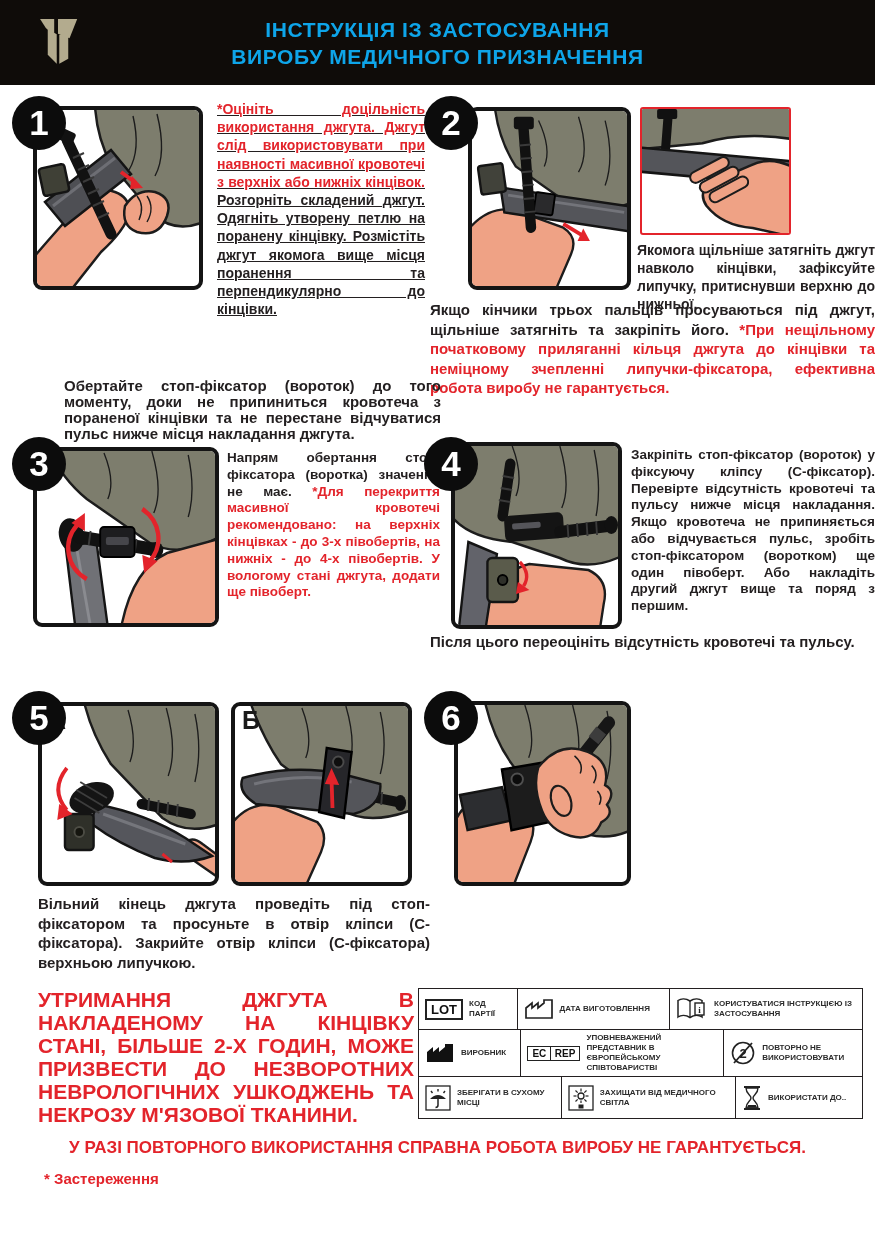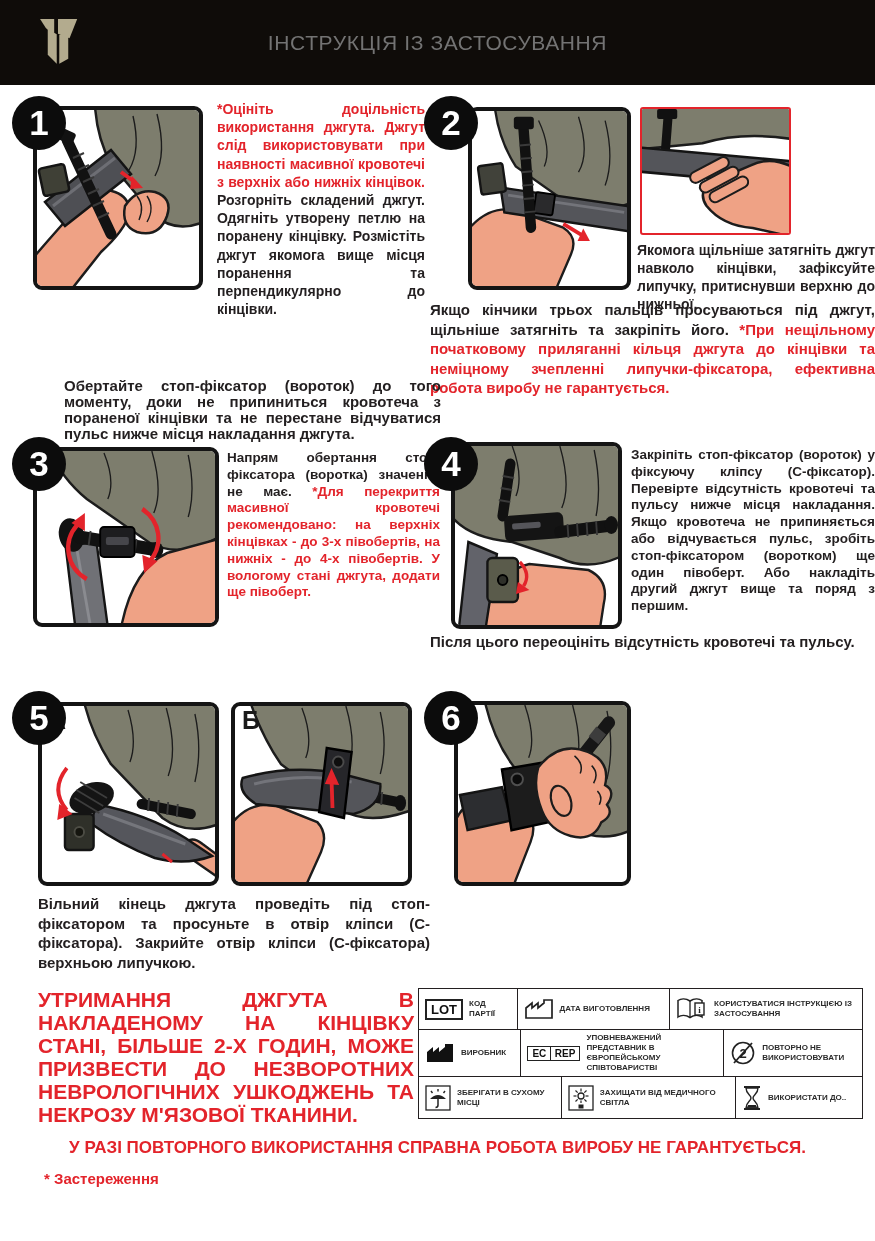--- a/index.html
+++ b/index.html
@@ -3,21 +3,21 @@
 <meta charset="utf-8">
 <style>
   * { margin:0; padding:0; box-sizing:border-box; }
   body { background:#e8e8e8; font-family:"Liberation Sans", sans-serif; }
   .page { position:relative; width:875px; height:1241px; background:#ffffff; margin:0 auto; overflow:hidden; }
 
   
   .header { position:absolute; left:0; top:0; width:875px; height:85px; background:#0f0c09;
             display:flex; align-items:center; justify-content:center; }
   .logo { position:absolute; left:26px; top:10px; width:64px; height:64px; }
-  .title { text-align:center; color:#737373; font-weight:normal; font-size:21px; line-height:27px; letter-spacing:0.6px; }
+  .title { text-align:center; color:#0ea5e9; font-weight:bold; font-size:21px; line-height:27px; letter-spacing:0.6px; }
 
   
   .badge { position:absolute; width:54px; height:54px; border-radius:50%; background:#0c0c0c; color:#fff;
            display:flex; align-items:center; justify-content:center; font-size:35px; font-weight:bold; z-index:5; }
   .frame { position:absolute; border:4px solid #141414; border-radius:9px; background:#fff; overflow:hidden; z-index:2; }
   .frame svg { width:100%; height:100%; display:block; }
   .inset { position:absolute; border:2.5px solid #e3242b; border-radius:3px; background:#fff; overflow:hidden; z-index:2; }
   .inset svg { width:100%; height:100%; display:block; }
   .txt { position:absolute; color:#231f20; font-weight:bold; text-align:justify; }
   .red { color:#e3242b; }
@@ -51,20 +51,21 @@
 
   <div class="header">
     <svg class="logo" viewBox="0 0 100 100">
       <polygon points="22,14 44,14 44,40 31,28" fill="#b3ab8e"></polygon>
       <polygon points="50,14 80,14 68,44 50,37" fill="#b3ab8e"></polygon>
       <polygon points="34,30 48,38 48,84 34,70" fill="#b3ab8e"></polygon>
       <polygon points="52,39 66,34 66,76 52,84" fill="#b3ab8e"></polygon>
     </svg>
     <div class="title">
       <div>ІНСТРУКЦІЯ ІЗ ЗАСТОСУВАННЯ</div>
+      <div>ВИРОБУ МЕДИЧНОГО ПРИЗНАЧЕННЯ</div>
     </div>
   </div>
 
   <div class="badge" style="left:12px; top:96px;">
       <span>1</span>
     </div>
   <div class="frame" style="left:33px; top:106px; width:170px; height:184px;">
     <svg viewBox="0 0 162 176" preserveAspectRatio="none">
       <path d="M58,-4 L166,-4 L166,112 Q138,124 116,104 L74,54 Q60,28 58,-4 Z" fill="#7d7d6d" stroke="#1c1c1c" stroke-width="2.5"></path>
       <path d="M96,6 Q104,40 92,60 M120,4 Q130,44 118,66" stroke="#1c1c1c" fill="none" stroke-width="1.4"></path>
@@ -74,21 +75,21 @@
       <path d="M8,92 L74,40 L94,64 L28,116 Z" fill="#4e4f54" stroke="#141414" stroke-width="2.5"></path>
       <path d="M16,96 L78,48" stroke="#6d6e74" stroke-width="3" fill="none"></path>
       <rect x="4" y="56" width="26" height="28" rx="3" fill="#3f4036" stroke="#141414" stroke-width="2.5" transform="rotate(-12 17 70)"></rect>
       <line x1="30" y1="30" x2="74" y2="124" stroke="#121212" stroke-width="11" stroke-linecap="round"></line>
       <path d="M36,48 l11,-5 M41,60 l11,-5 M46,72 l11,-5 M51,84 l11,-5 M56,96 l11,-5 M61,108 l11,-5" stroke="#3a3a3a" stroke-width="2"></path>
       <rect x="20" y="20" width="18" height="12" rx="3" fill="#121212" transform="rotate(25 29 26)"></rect>
       <path d="M84,62 L99,73" stroke="#e3242b" stroke-width="4"></path>
       <polygon points="106,78 95,66 93,79" fill="#e3242b"></polygon>
     </svg>
   </div>
-  <div class="txt" style="left:217px; top:100px; width:208px; font-size:14px; line-height:18.2px;">
+  <div class="txt" style="left:217px; top:100px; width:208px; font-size:14px; line-height:18.2px;text-decoration:underline;">
     <span class="red">*Оцініть доцільність використання джгута. Джгут слід використовувати при наявності масивної кровотечі з верхніх або нижніх кінцівок. </span><span>Розгорніть складений джгут. Одягніть утворену петлю на поранену кінцівку. Розмістіть джгут якомога вище місця поранення та перпендикулярно до кінцівки.</span>
   </div>
 
   <div class="badge" style="left:424px; top:96px;">
       <span>2</span>
     </div>
   <div class="frame" style="left:468px; top:107px; width:163px; height:183px;">
     <svg viewBox="0 0 163 183" preserveAspectRatio="none">
       <path d="M24,-4 H167 V96 Q128,112 100,96 L46,58 Q28,30 24,-4 Z" fill="#7d7d6d" stroke="#1c1c1c" stroke-width="2.5"></path>
       <path d="M70,10 Q84,40 76,58 M112,6 Q124,44 112,64 M140,10 Q150,50 140,78" stroke="#1c1c1c" fill="none" stroke-width="1.4"></path>

